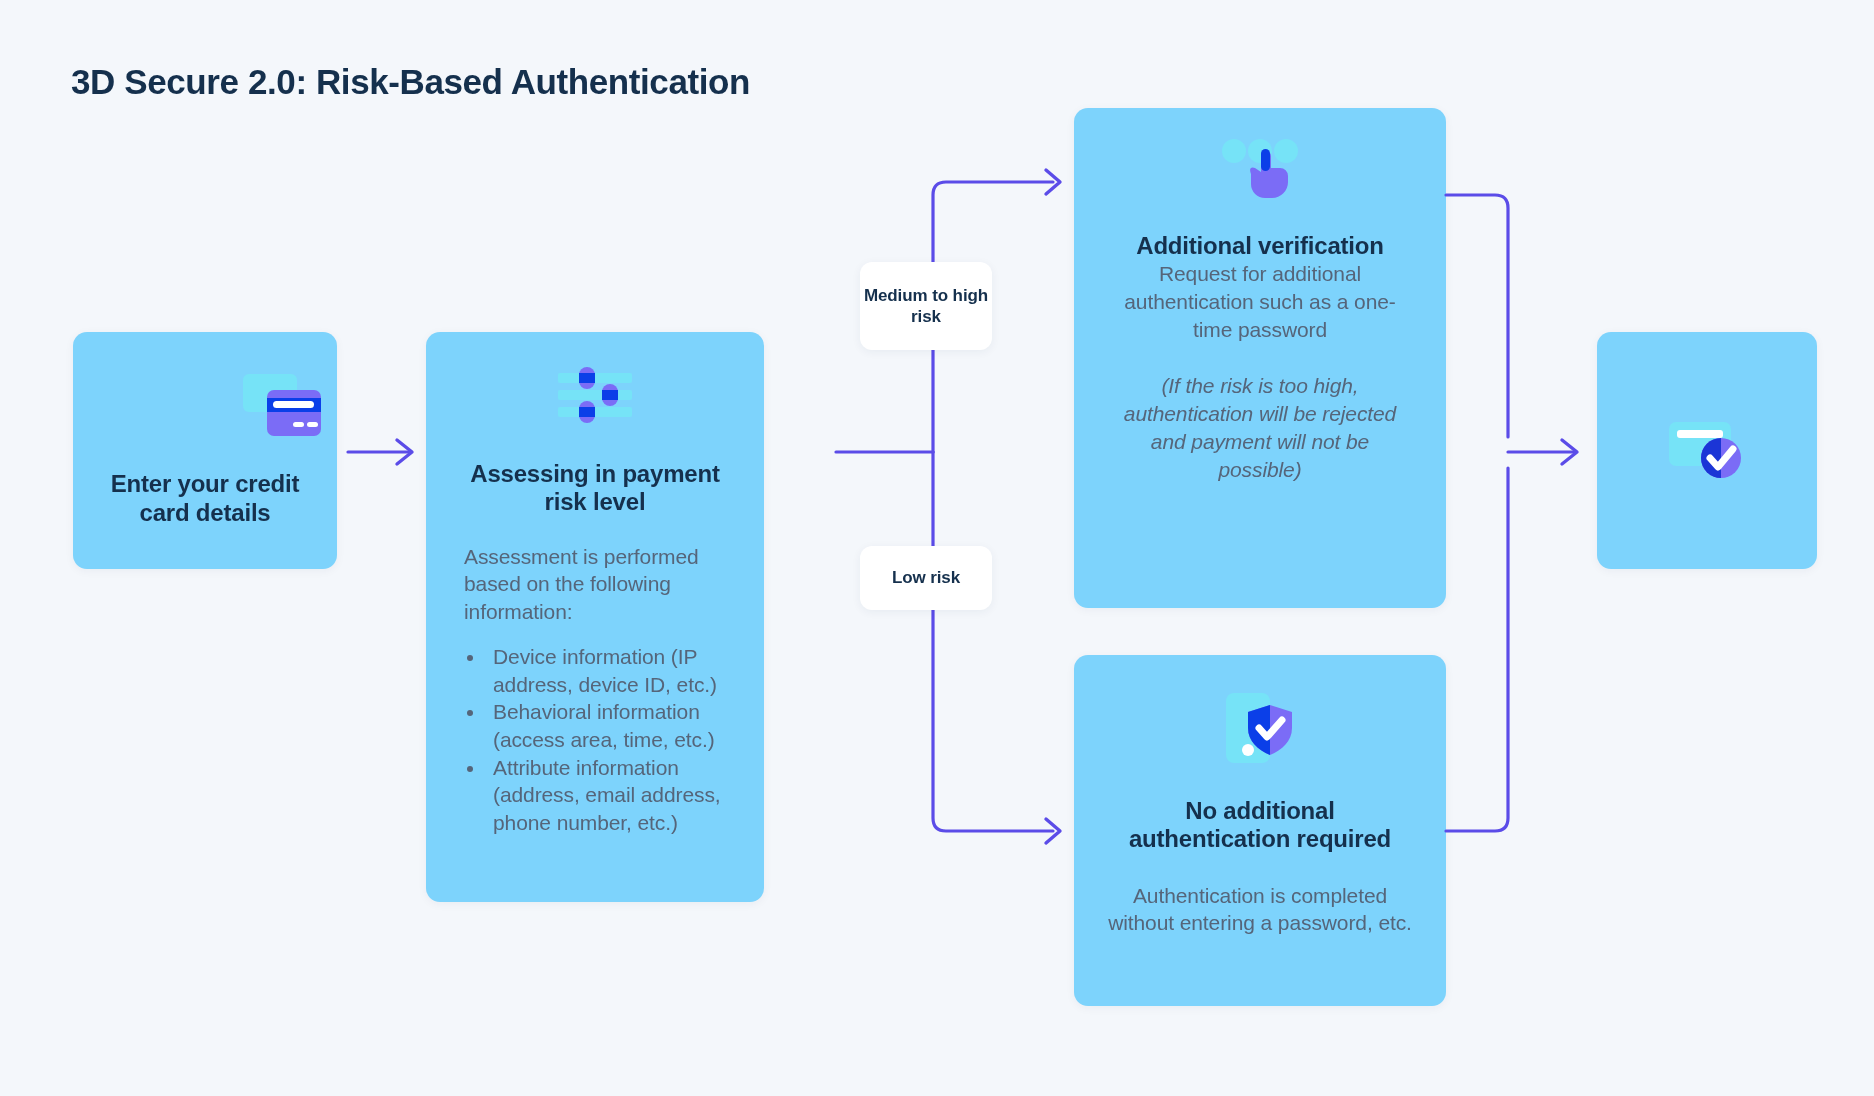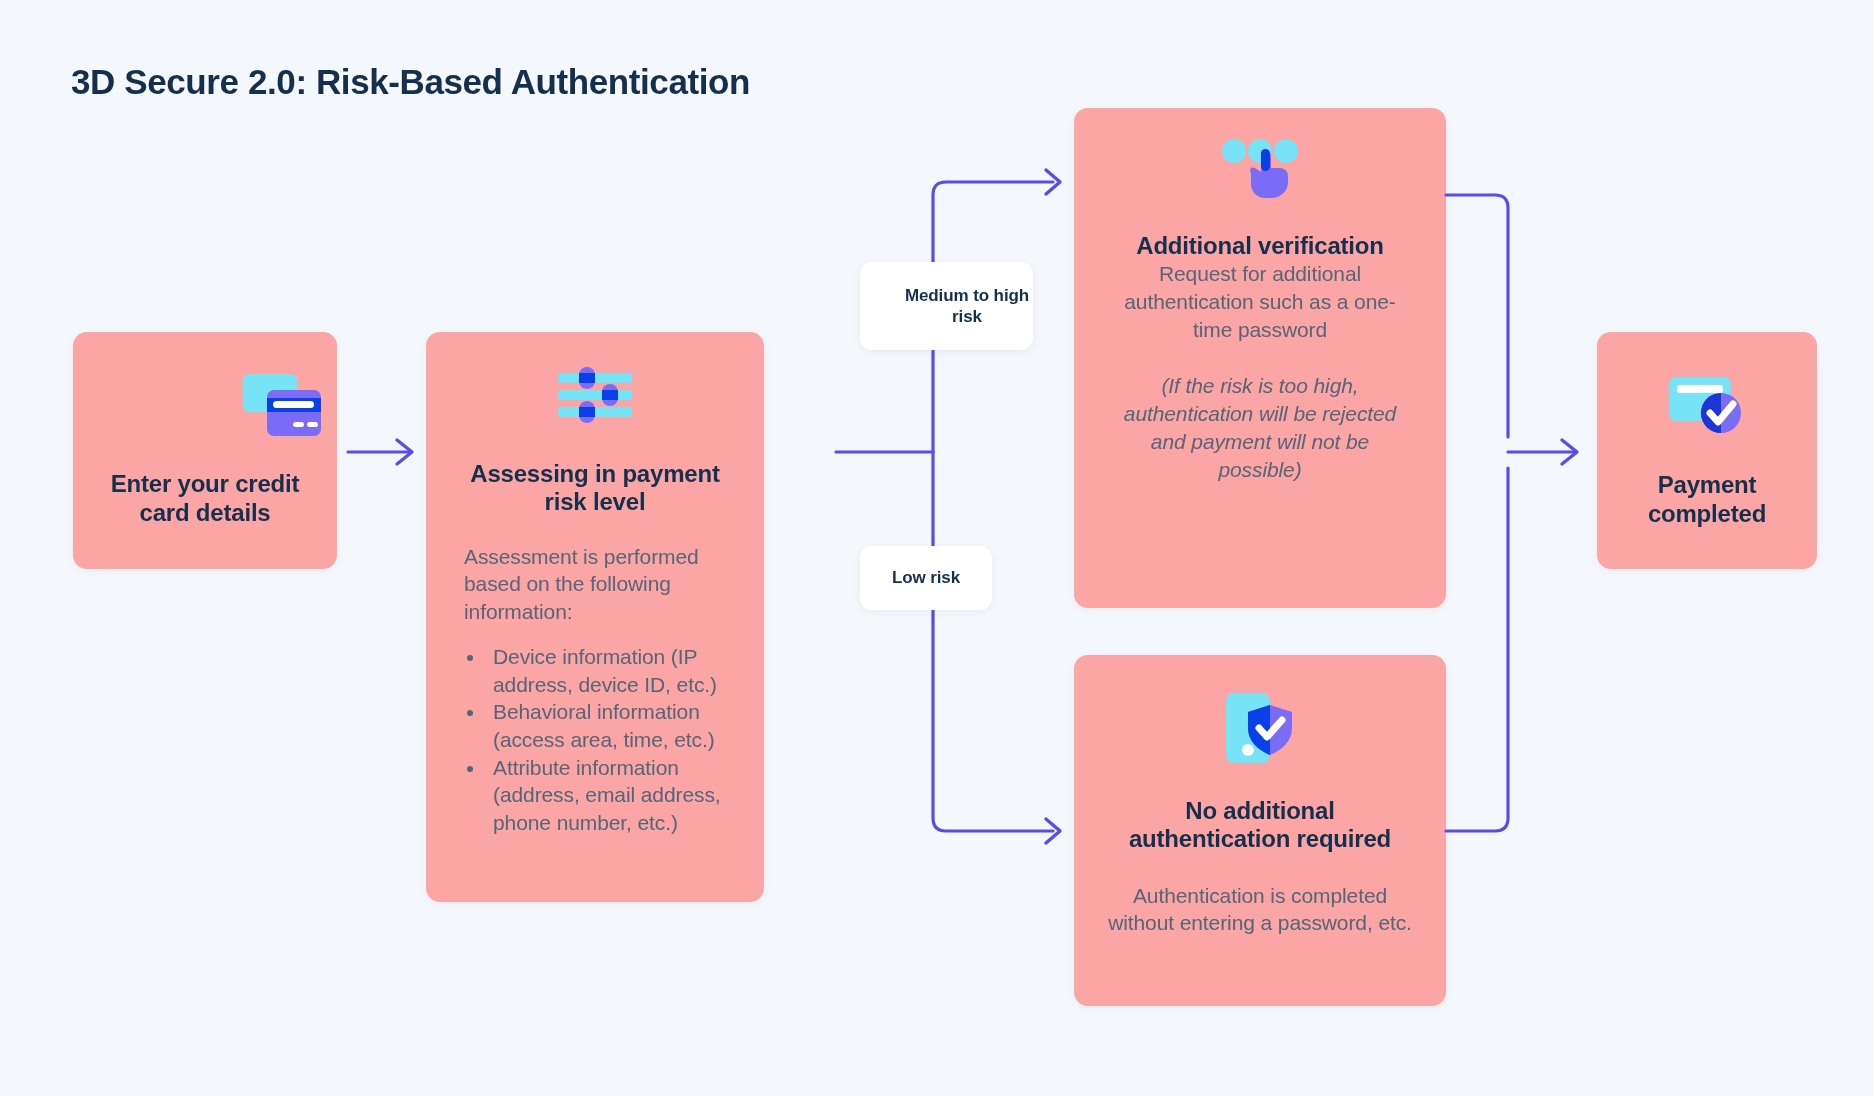--- a/index.html
+++ b/index.html
@@ -29,21 +29,21 @@
     font-size: 35px;
     font-weight: 700;
     letter-spacing: -0.4px;
     color: #15304d;
     white-space: nowrap;
   }
 
   
   .card {
     position: absolute;
-    background: #fca5a5;
+    background: #7dd3fc;
     border-radius: 14px;
     box-shadow: 0 2px 10px rgba(21,48,77,0.05);
     box-sizing: border-box;
   }
   .card-title {
     font-size: 24px;
     font-weight: 700;
     color: #15304d;
     text-align: center;
     line-height: 1.18;
@@ -133,21 +133,21 @@
     align-items: center;
     justify-content: center;
     text-align: center;
     font-size: 17px;
     font-weight: 700;
     color: #15304d;
     line-height: 1.25;
     letter-spacing: -0.1px;
     z-index: 5;
   }
-  #pill-medium { left: 852px; top: 262px; width: 132px; height: 88px; padding-left: 41px; }
+  #pill-medium { left: 852px; top: 262px; width: 132px; height: 88px; }
   #pill-low    { left: 852px; top: 546px; width: 132px; height: 64px; }
 
   
   #connectors {
     position: absolute;
     left: 0; top: 0;
     width: 1874px; height: 1096px;
     z-index: 1;
     pointer-events: none;
   }
@@ -262,16 +262,15 @@
   <div class="card" id="card-complete">
     <div class="icon-wrap">
       <svg width="76" height="62" viewBox="0 0 76 62" xmlns="http://www.w3.org/2000/svg">
         <rect x="0" y="4" width="62" height="44" rx="7" fill="#76e3f7"></rect>
         <rect x="8" y="12" width="46" height="8" rx="3" fill="#ffffff"></rect>
         <circle cx="52" cy="40" r="20" fill="#7b6cf6"></circle>
         <path d="M52 20 a20 20 0 0 0 0 40 z" fill="#1b35d6"></path>
         <polyline points="41,40 49,49 64,31" fill="none" stroke="#ffffff" stroke-width="7" stroke-linecap="round" stroke-linejoin="round"></polyline>
       </svg>
     </div>
-    <div class="card-title">Payment completed</div>
   </div>
 
 </div>
 
 </body></html>

